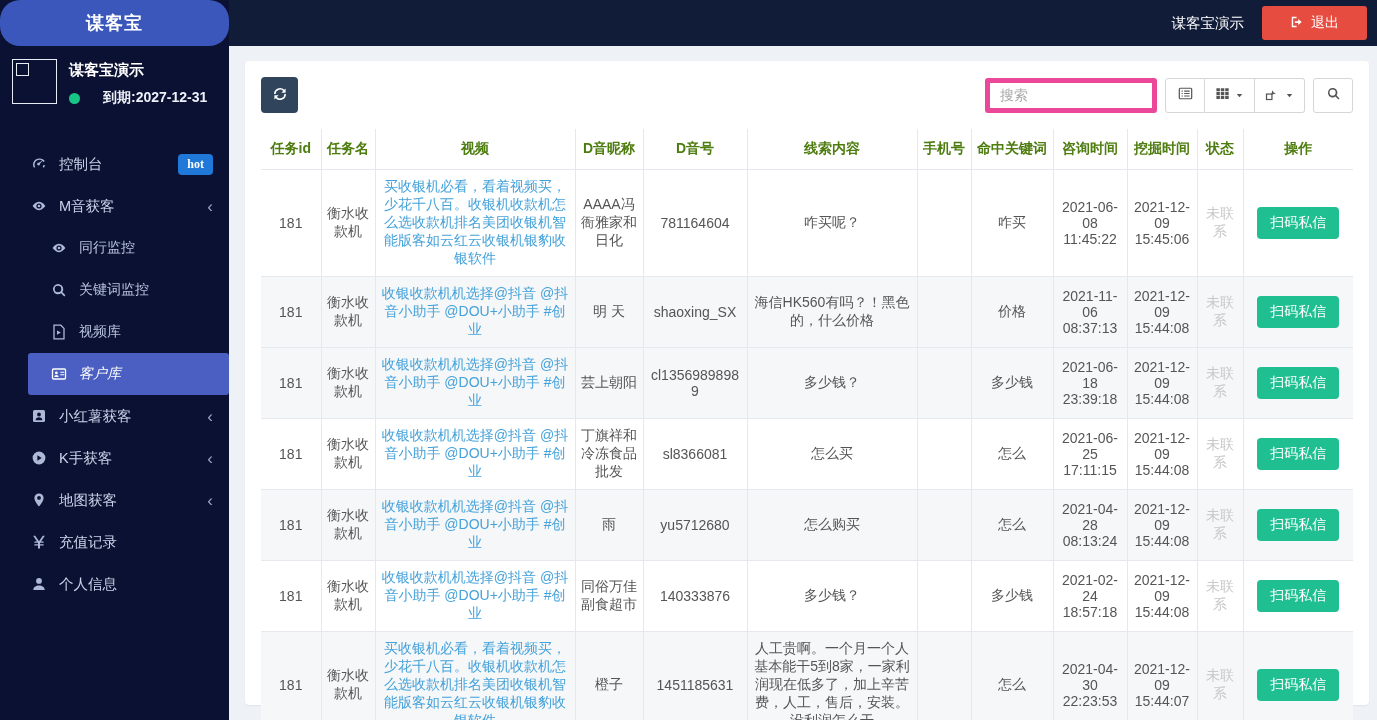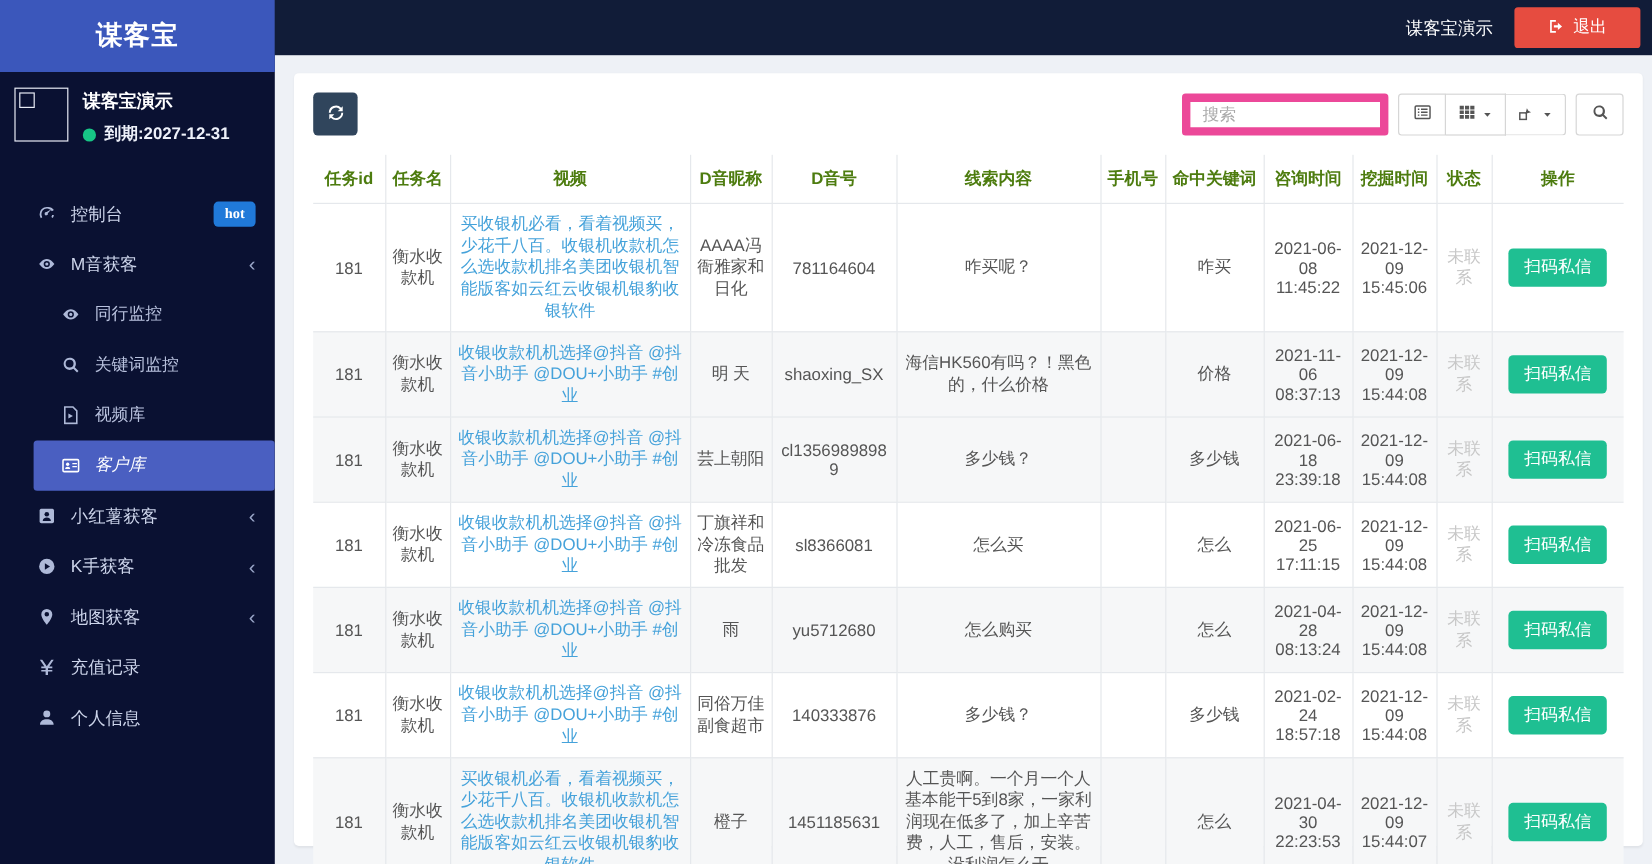--- a/index.html
+++ b/index.html
@@ -1,26 +1,26 @@
 <!DOCTYPE html>
 <html style="--brand-blue: #3b57bb; --sidebar-bg: #0a1132; --topbar-bg: #111c38; --active-blue: #4a5fc1; --badge-blue: #2079d9; --green: #17c686; --red: #e64c40; --dark-btn: #30455c; --link-blue: #45a2da; --action-green: #1fbf92;"><head>
 <meta charset="utf-8">
 <style>
   * { margin:0; padding:0; box-sizing:border-box; }
   html,body { width:1377px; height:720px; overflow:hidden; font-family:"Liberation Sans", sans-serif; }
   body { display:flex; background:#eef1f6; }
 
   
   .sidebar { width:229px; height:720px; background:var(--sidebar-bg); color:#cdd5ec; flex:0 0 229px; display:flex; flex-direction:column; }
-  .brand { height:60px; background:var(--brand-blue); color:#fff; font-size:22px; font-weight:bold; display:flex; align-items:center; justify-content:center; letter-spacing:1px; }
+  .brand { height:46px; background:var(--brand-blue); color:#fff; font-size:18px; font-weight:bold; display:flex; align-items:center; justify-content:center; letter-spacing:1px;border-radius:20px; }
   .profile { padding:13px 14px 10px 12px; display:flex; gap:12px; }
   .logo-box { width:45px; height:45px; border:1px solid #e8ecf5; position:relative; flex:0 0 45px; }
   .logo-box .inner { position:absolute; left:3px; top:3px; width:13px; height:13px; border:1px solid #e8ecf5; }
   .profile-name { color:#fff; font-weight:bold; font-size:15px; margin-top:2px; }
-  .expiry-row { display:flex; align-items:center; gap:7px; margin-top:9px; }
+  .expiry-row { display:flex; align-items:center; gap:23px; margin-top:9px; }
   .dot { width:11px; height:11px; border-radius:50%; background:var(--green); }
   .expiry-text { color:#eef1fa; font-size:14px; font-weight:bold; }
 
   .menu { margin-top:26px; flex:1; overflow:hidden; }
   .menu-item { display:flex; align-items:center; height:42px; padding:0 16px 0 30px; font-size:14.5px; color:#ccd4ea; cursor:pointer; }
   .menu-item .mi-icon { width:17px; height:17px; margin-right:12px; display:inline-flex; align-items:center; justify-content:center; color:#aeb9d8; font-size:15px; }
   .menu-item .mi-icon svg { width:16px; height:16px; fill:currentColor; }
   .menu-item .mi-label { flex:1; }
   .menu-item .chev { color:#9aa6c8; font-size:17px; line-height:1; }
   .badge-hot { background:var(--badge-blue); color:#fff; font-size:12px; font-weight:bold; padding:3px 9px; border-radius:4px;font-family:Liberation Serif, serif; }
@@ -35,21 +35,21 @@
   .logout-btn { background:var(--red); color:#fff; border:none; font-size:14px; padding:8px 28px; border-radius:3px; display:flex; align-items:center; gap:7px; cursor:pointer; font-family:inherit; }
   .logout-btn svg { width:14px; height:14px; fill:#fff; }
 
   .content { flex:1; padding:15px 16px; overflow:hidden; }
   .card { background:#fff; border-radius:4px; box-shadow:0 1px 2px rgba(0,0,0,.06); padding:16px; height:100%; }
 
   .toolbar { display:flex; align-items:center; justify-content:space-between; margin-bottom:16px; }
   .refresh-btn { width:37px; height:36px; background:var(--dark-btn); border:none; border-radius:4px; cursor:pointer; display:flex; align-items:center; justify-content:center; }
   .refresh-btn svg { width:16px; height:16px; fill:#fff; }
   .toolbar-right { display:flex; align-items:center; gap:8px; }
-  .search-input { width:172px; height:35px; border:7px solid #ec4899; border-radius:3px; padding:0 10px; font-size:14px; color:#333; font-family:inherit; }
+  .search-input { width:172px; height:35px; border:5px solid #ec4899; border-radius:3px; padding:0 10px; font-size:14px; color:#333; font-family:inherit; }
   .search-input::placeholder { color:#a9a9a9; }
   .btn-group { display:flex; }
   .tb-btn { height:35px; min-width:40px; padding:0 10px; background:#fff; border:1px solid #d6d6d6; display:flex; align-items:center; justify-content:center; gap:5px; cursor:pointer; color:#555; }
   .btn-group .tb-btn + .tb-btn { border-left:none; }
   .btn-group .tb-btn:first-child { border-radius:3px 0 0 3px; }
   .btn-group .tb-btn:last-child { border-radius:0 3px 3px 0; }
   .tb-btn.single { border-radius:3px; }
   .tb-btn svg { width:15px; height:15px; fill:currentColor; }
   .tb-btn svg.caret { width:9px; height:9px; }
 

